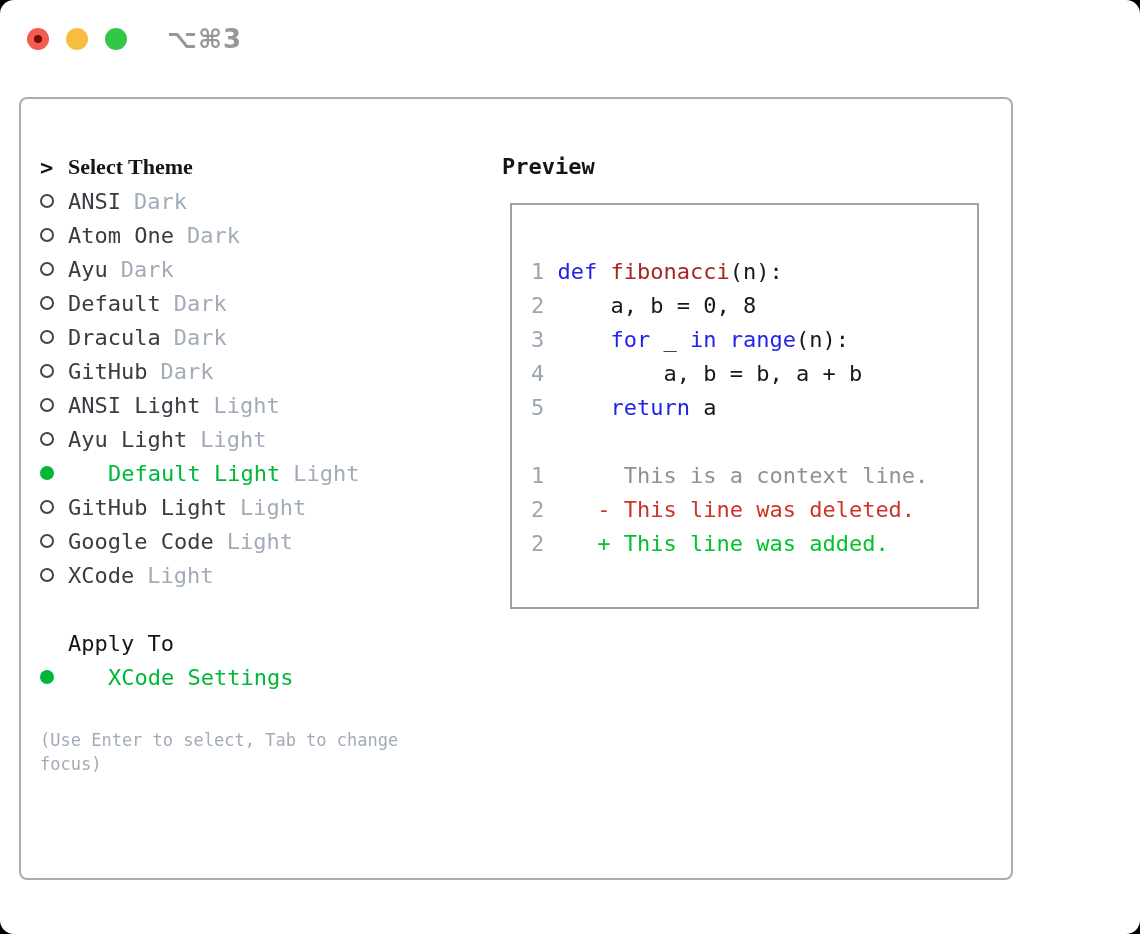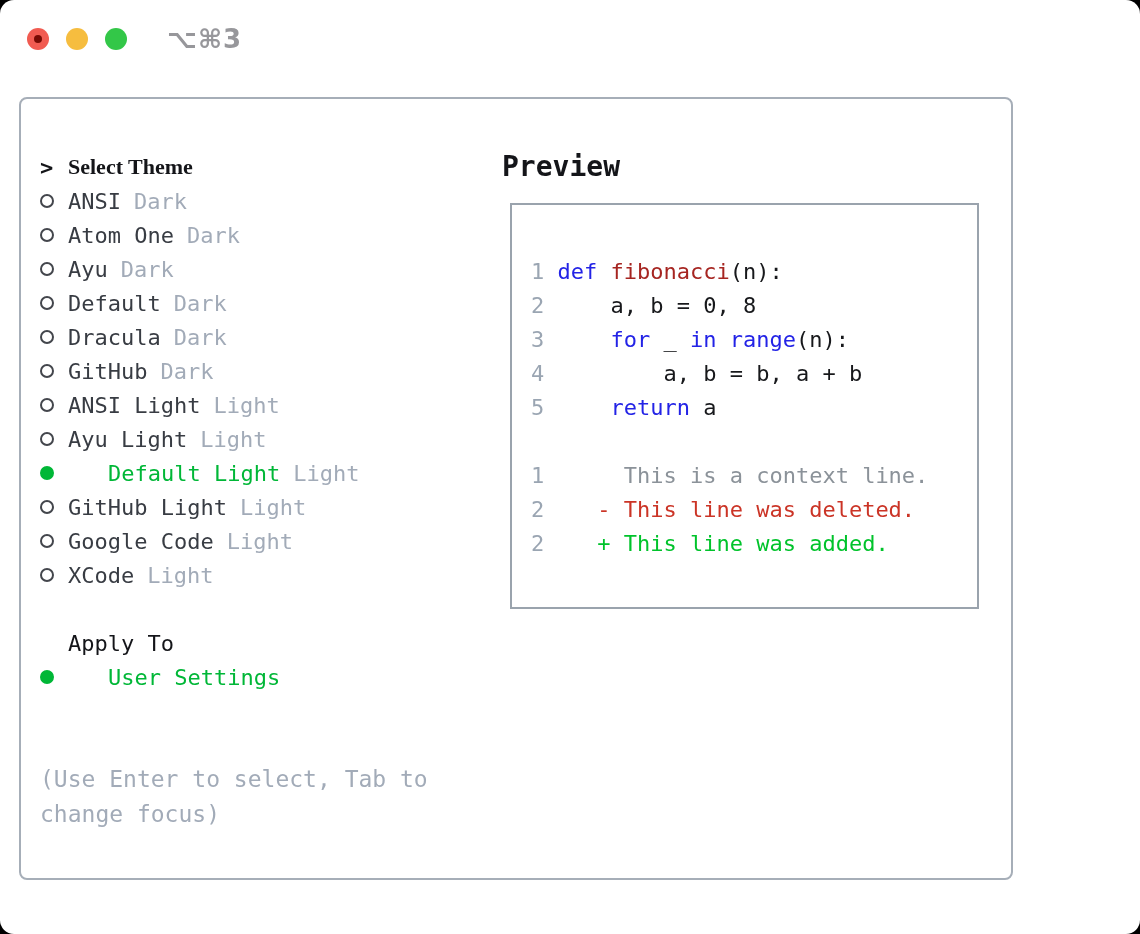--- a/index.html
+++ b/index.html
@@ -61,29 +61,28 @@
     border:2px solid var(--radio-outline); background:transparent;
   }
   .radio.filled { background:var(--accent-green); border-color:var(--accent-green); }
   .cursor { color:var(--header-text); font-weight:bold; }
   .label { color:var(--item-text); }
   .row.selected .label { color:var(--accent-green);margin-left:40px; }
   .variant { color:var(--muted-gray); margin-left:13px; }
   .header-row .label { color:var(--header-text); font-weight:bold;font-family:Liberation Serif, serif; }
   .subheader-row .label { color:var(--header-text); }
   .hint {
-    width:412px; font-size:23px; line-height:35px; color:var(--muted-gray);
+    width:412px; font-size:17px; line-height:24px; color:var(--muted-gray);
     white-space:normal;
-    margin-top:34px;
   }
 
   
   .preview-title {
     position:absolute; left:481px; top:51px; height:34px; line-height:34px;
-    font-size:28px; font-weight:bold; color:var(--header-text);
+    font-size:22px; font-weight:bold; color:var(--header-text);
   }
   .preview-box {
     position:absolute; left:489px; top:104px; width:469px; height:406px;
     border:2px solid var(--preview-border); background:#fff;
   }
   .code-lines { position:absolute; left:19px; top:50px; right:0; }
   .cl { height:34px; line-height:34px; font-size:22px; white-space:pre; }
   .ln  { color:var(--line-number-gray); }
   .p   { color:#17181b; }
   .k   { color:var(--keyword-blue);text-align:center; }
@@ -177,21 +176,21 @@
       </div>
 
       <div class="spacer"></div>
 
       <div class="row subheader-row">
         <span class="marker"></span>
         <span class="label">Apply To</span>
       </div>
       <div class="row selected">
         <span class="marker"><span class="radio filled"></span></span>
-        <span class="label">User Settings</span>
+        <span class="label">XCode Settings</span>
       </div>
 
       <div class="spacer"></div>
 
       <div class="hint">(Use Enter to select, Tab to change focus)</div>
     </div>
 
     <div class="preview-title">Preview</div>
 
     <div class="preview-box">

